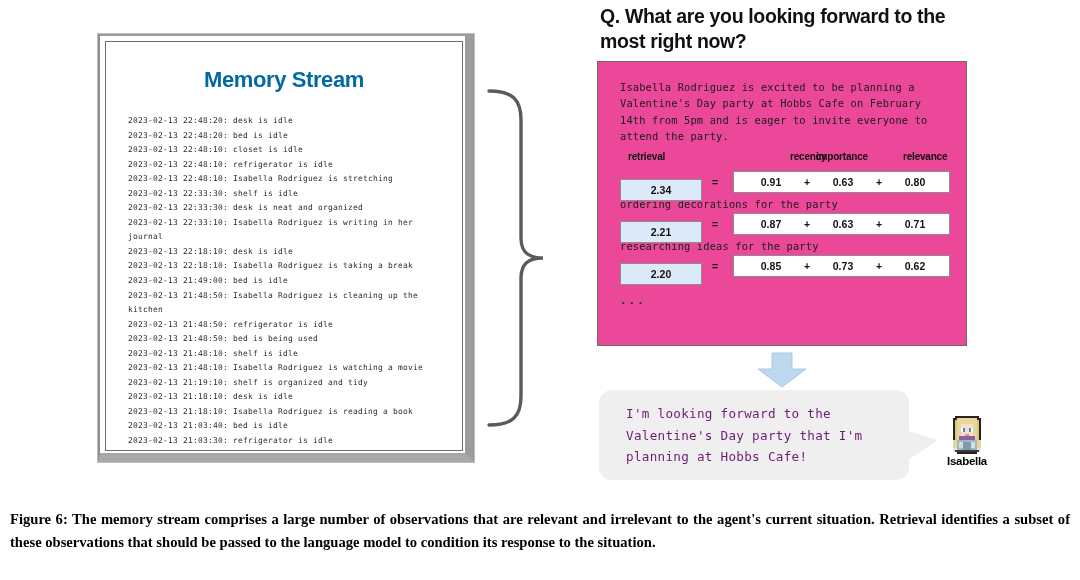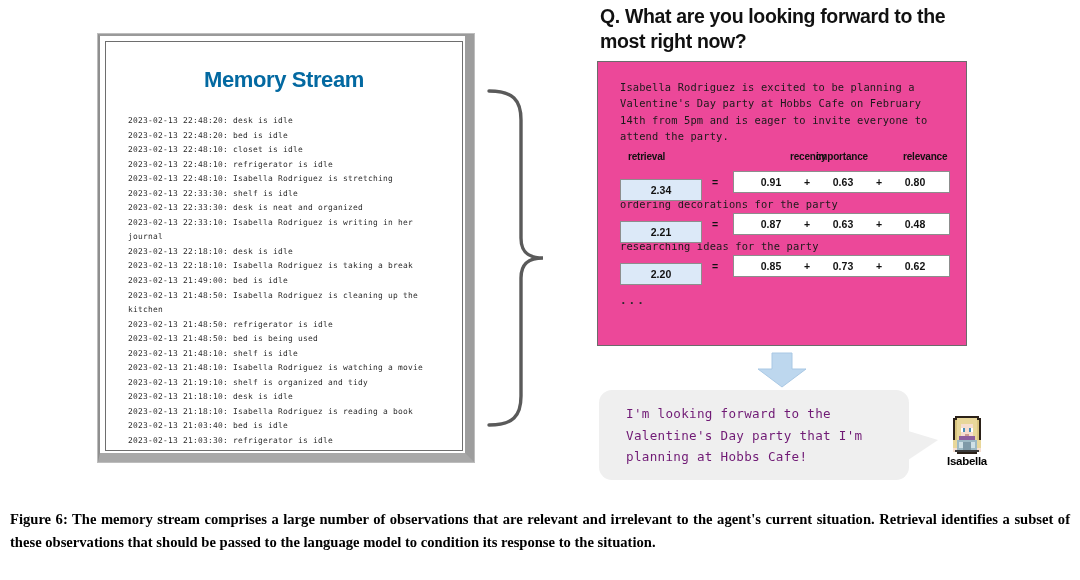--- a/index.html
+++ b/index.html
@@ -341,21 +341,21 @@
 
   <div class="sub-label mono">ordering decorations for the party</div>
   <div class="score-row">
     <div class="score-box">2.21</div>
     <div class="eq-sign">=</div>
     <div class="terms-box">
       <span class="t-recency">0.87</span>
       <span class="t-plus1">+</span>
       <span class="t-importance">0.63</span>
       <span class="t-plus2">+</span>
-      <span class="t-relevance">0.48</span>
+      <span class="t-relevance">0.71</span>
     </div>
   </div>
 
   <div class="sub-label mono">researching ideas for the party</div>
   <div class="score-row">
     <div class="score-box">2.20</div>
     <div class="eq-sign">=</div>
     <div class="terms-box">
       <span class="t-recency">0.85</span>
       <span class="t-plus1">+</span>

